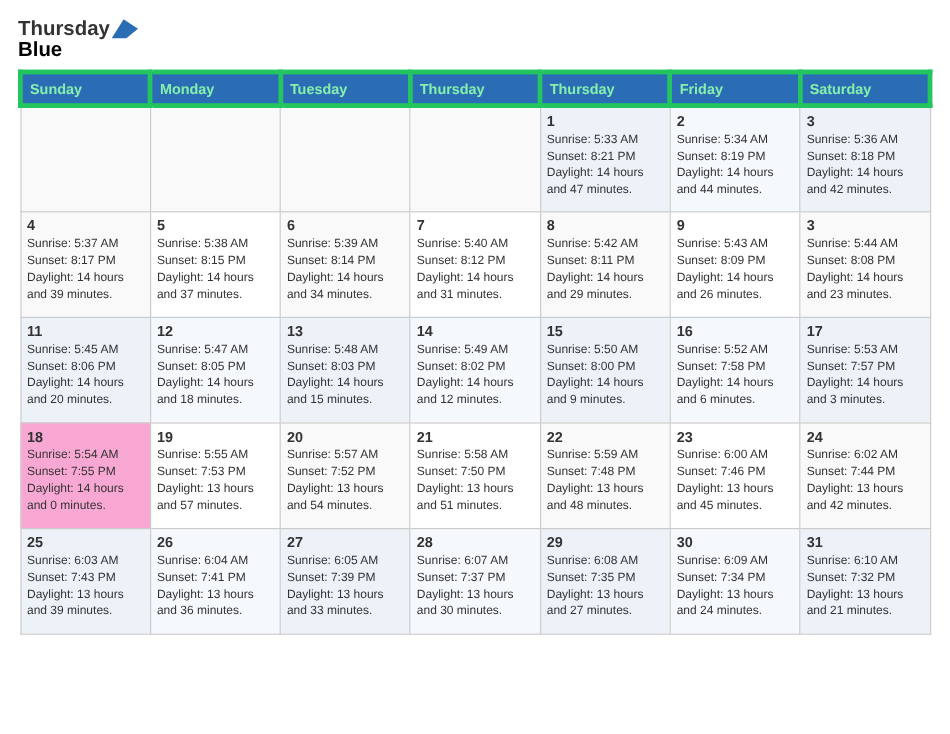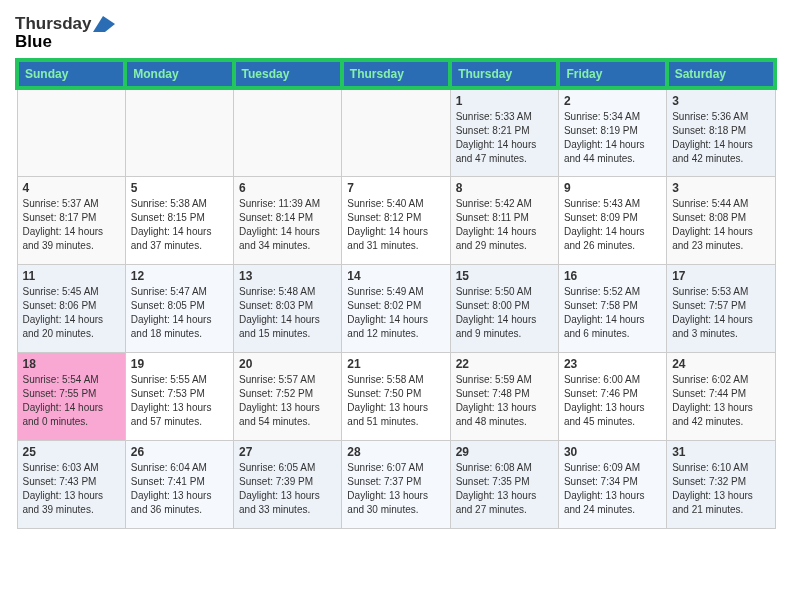--- a/index.html
+++ b/index.html
@@ -150,21 +150,21 @@
         </td>
         <td style="background-color: rgb(255, 255, 255);">
           <div class="day-num">5</div>
           <div class="day-info" style="white-space: pre-line;">Sunrise: 5:38 AM
 Sunset: 8:15 PM
 Daylight: 14 hours
 and 37 minutes.</div>
         </td>
         <td style="background-color: rgb(249, 249, 249);">
           <div class="day-num">6</div>
-          <div class="day-info" style="white-space: pre-line;">Sunrise: 11:39 AM
+          <div class="day-info" style="white-space: pre-line;">Sunrise: 5:39 AM
 Sunset: 8:14 PM
 Daylight: 14 hours
 and 34 minutes.</div>
         </td>
         <td style="background-color: rgb(255, 255, 255);">
           <div class="day-num">7</div>
           <div class="day-info" style="white-space: pre-line;">Sunrise: 5:40 AM
 Sunset: 8:12 PM
 Daylight: 14 hours
 and 31 minutes.</div>

